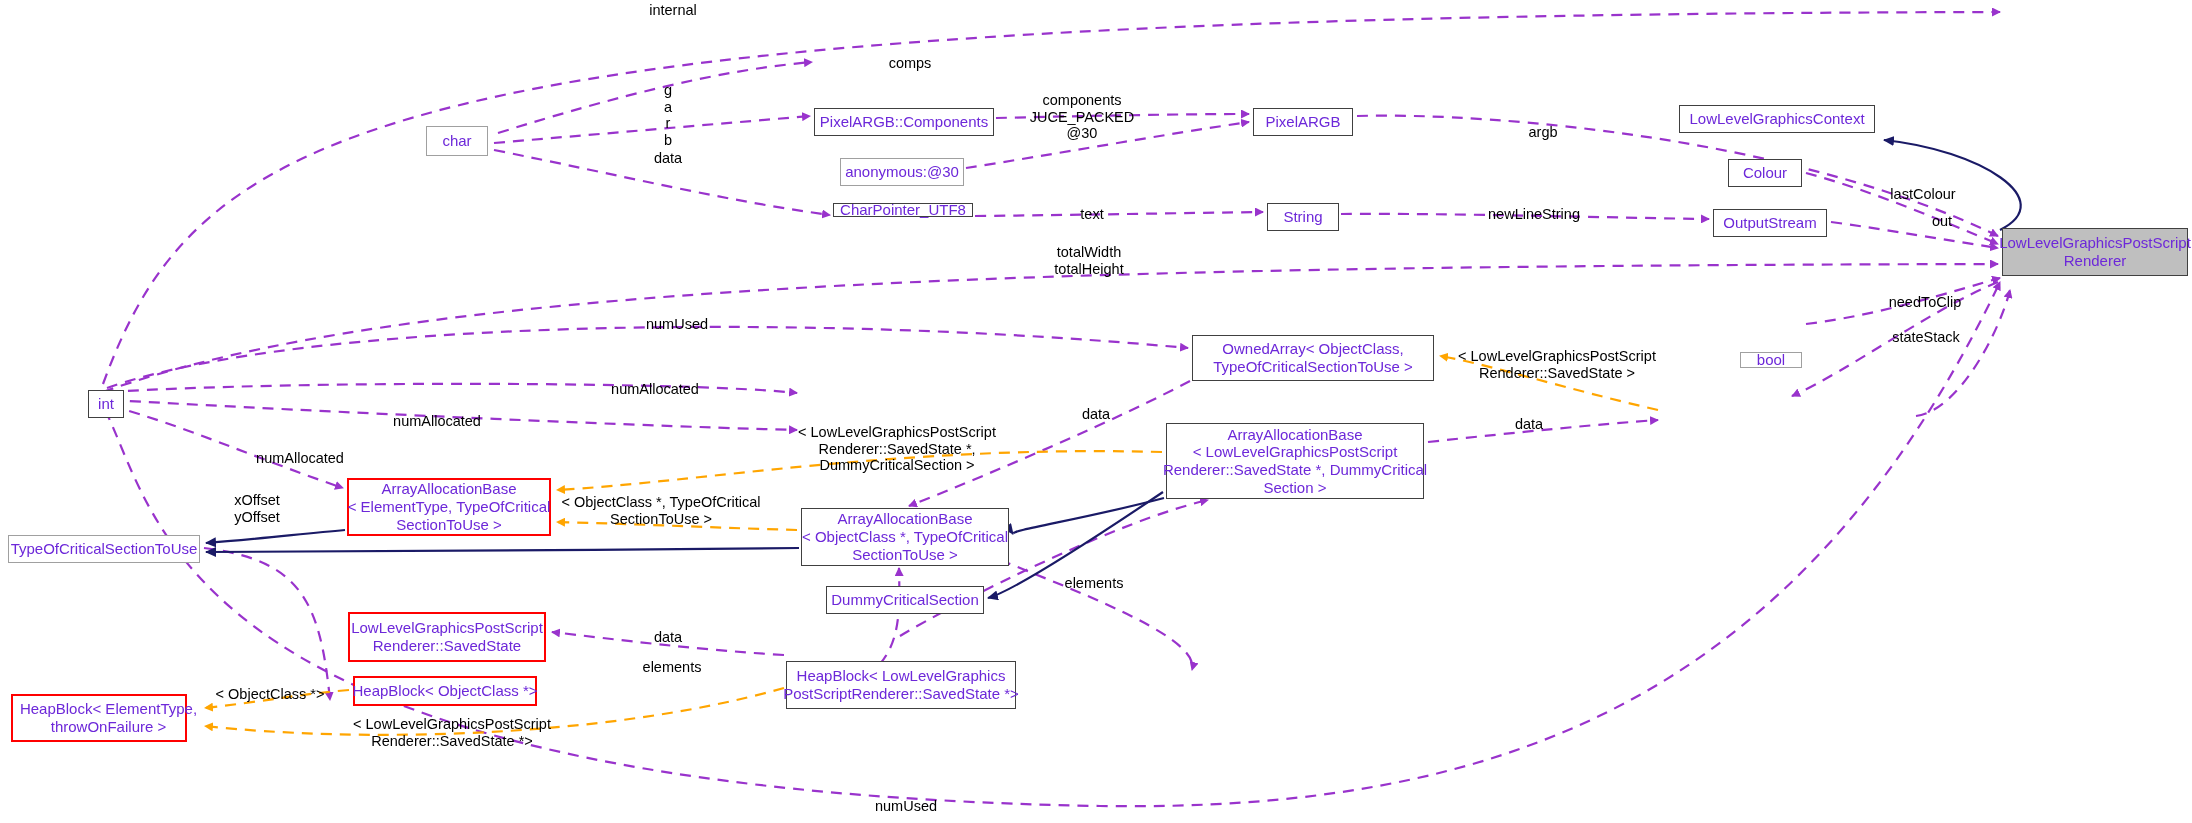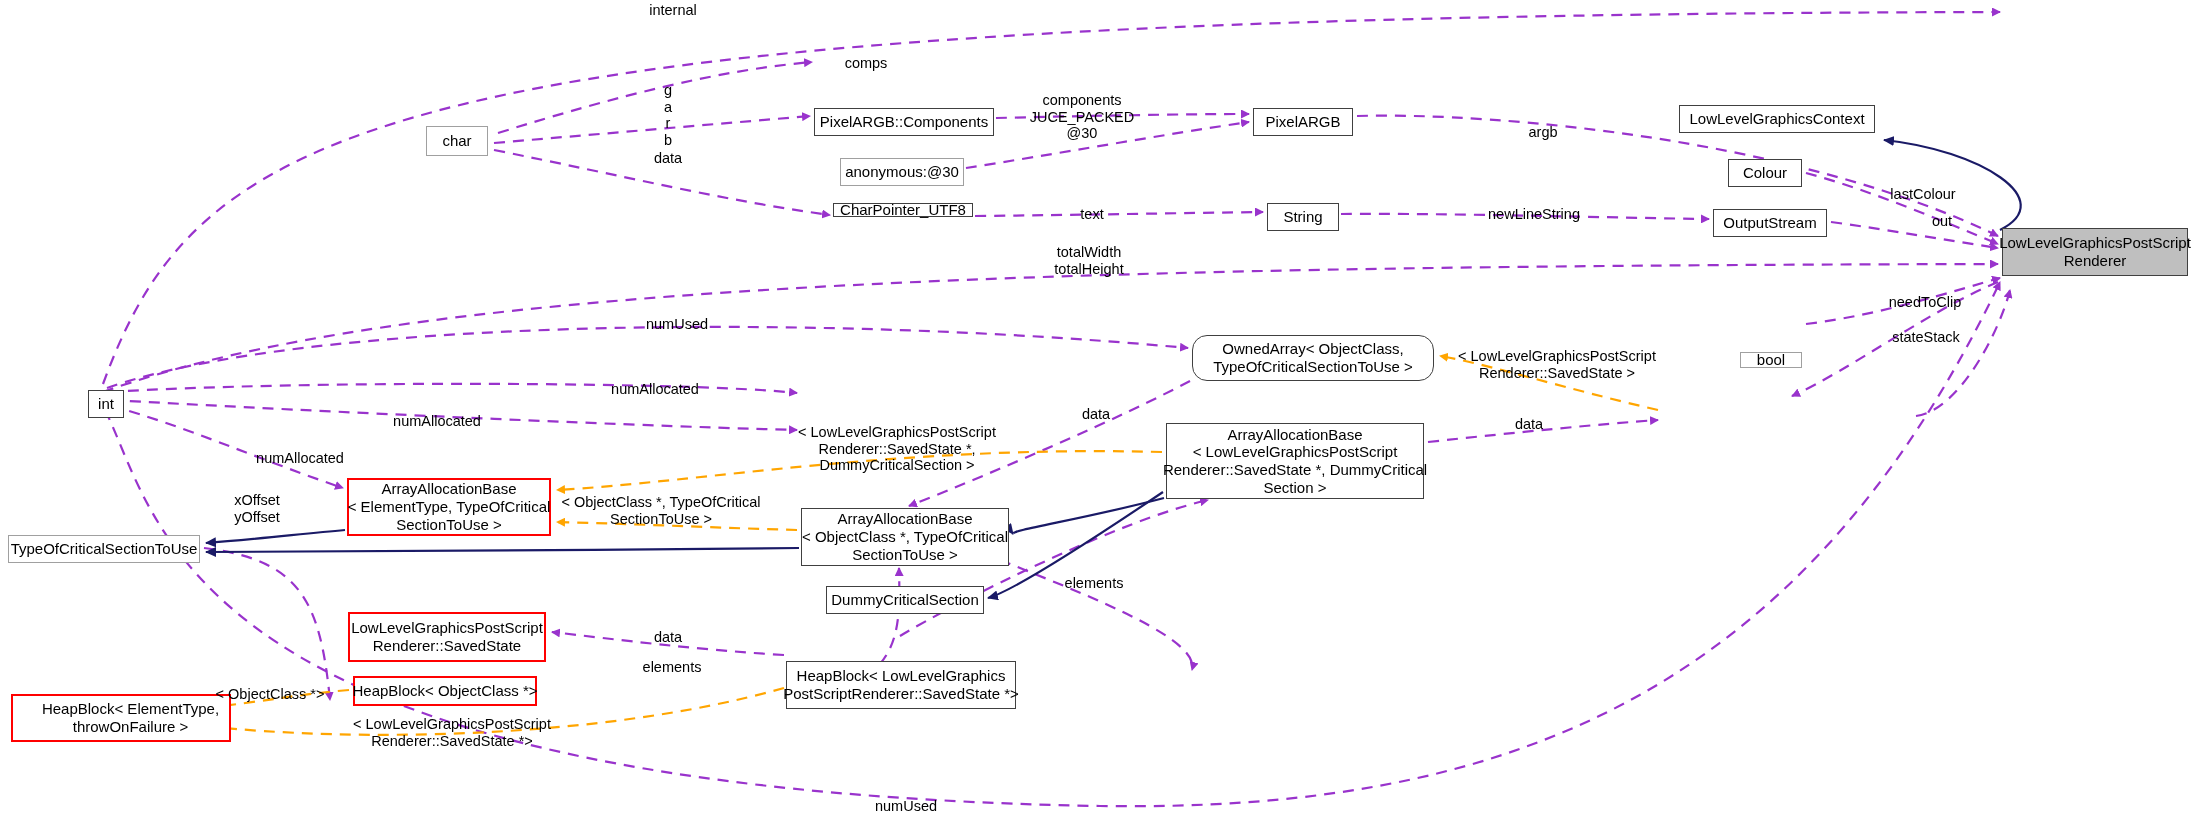--- a/index.html
+++ b/index.html
@@ -26,21 +26,21 @@
   .node {
     position: absolute;
     box-sizing: border-box;
     background: #ffffff;
     display: flex;
     align-items: center;
     justify-content: center;
     text-align: center;
     font-size: 15px;
     line-height: 1.18;
-    color: #000000;
+    color: #6d28d9;
     white-space: pre;
     padding: 2px 6px;
   }
   .node.black {
     border: 1.5px solid #404040;
   }
   .node.grey {
     border: 1.5px solid #a0a0a0;
   }
   .node.red {
@@ -180,21 +180,21 @@
 
   <div class="node black" style="left:1713px;top:209px;width:114px;height:28px;">OutputStream</div>
 
   <div class="node highlight" style="left:2002px;top:228px;width:186px;height:48px;">LowLevelGraphicsPostScript
 Renderer</div>
 
   <div class="node grey" style="left:1740px;top:312px;width:62px;height:16px;margin-top:40px;">bool</div>
 
   <div class="node black" style="left:88px;top:390px;width:36px;height:28px;">int</div>
 
-  <div class="node black" style="left:1192px;top:335px;width:242px;height:46px;border-radius:15px;">OwnedArray&lt; ObjectClass,
+  <div class="node black" style="left:1192px;top:335px;width:242px;height:46px;">OwnedArray&lt; ObjectClass,
 TypeOfCriticalSectionToUse &gt;</div>
 
 
   <div class="node black" style="left:1166px;top:423px;width:258px;height:76px;">ArrayAllocationBase
 &lt; LowLevelGraphicsPostScript
 Renderer::SavedState *, DummyCritical
 Section &gt;</div>
 
   <div class="node red" style="left:347px;top:478px;width:204px;height:58px;">ArrayAllocationBase
 &lt; ElementType, TypeOfCritical
@@ -209,25 +209,25 @@
   <div class="node black" style="left:826px;top:586px;width:158px;height:28px;">DummyCriticalSection</div>
 
   <div class="node red" style="left:348px;top:612px;width:198px;height:50px;">LowLevelGraphicsPostScript
 Renderer::SavedState</div>
 
   <div class="node black" style="left:786px;top:640px;width:230px;height:48px;margin-top:21px;">HeapBlock&lt; LowLevelGraphics
 PostScriptRenderer::SavedState *&gt;</div>
 
   <div class="node red" style="left:353px;top:676px;width:184px;height:30px;">HeapBlock&lt; ObjectClass *&gt;</div>
 
-  <div class="node red" style="left:11px;top:694px;width:220px;height:48px;padding-left:25px;">HeapBlock&lt; ElementType,
+  <div class="node red" style="left:11px;top:694px;width:176px;height:48px;padding-left:25px;">HeapBlock&lt; ElementType,
 throwOnFailure &gt;</div>
 
   <div class="edge-label" style="left:673px;top:2px;">internal</div>
-  <div class="edge-label" style="left:866px;top:55px;text-align:right;">comps</div>
+  <div class="edge-label" style="left:910px;top:55px;text-align:right;">comps</div>
   <div class="edge-label" style="left:668px;top:82px;">g
 a
 r
 b</div>
   <div class="edge-label" style="left:1082px;top:92px;">components
 JUCE_PACKED
 @30</div>
   <div class="edge-label" style="left:1543px;top:124px;">argb</div>
   <div class="edge-label" style="left:1923px;top:186px;">lastColour</div>
   <div class="edge-label" style="left:668px;top:150px;">data</div>

